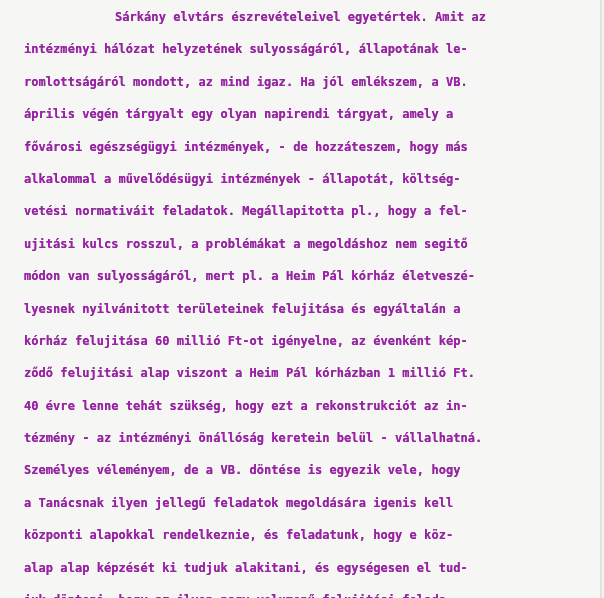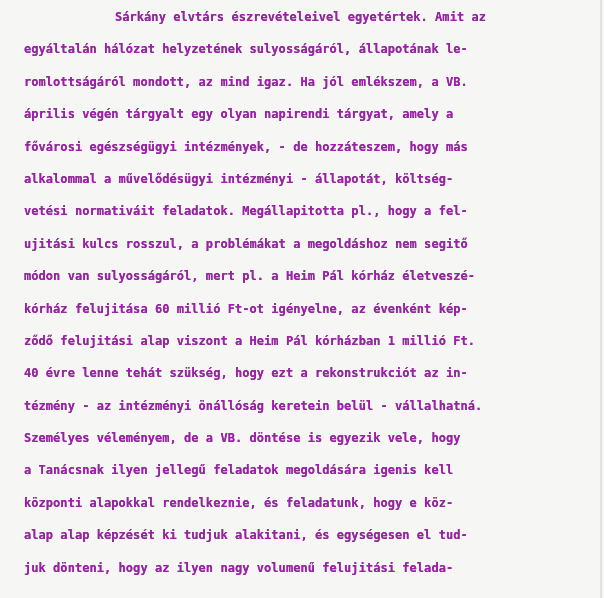--- a/index.html
+++ b/index.html
@@ -45,28 +45,29 @@
     .line.indent {
       padding-left: 91px;
     }
   </style>
 </head>
 <body>
 
 <div class="page">
   <div class="lines">
     <div class="line indent">Sárkány elvtárs észrevételeivel egyetértek. Amit az</div>
-    <div class="line">egyáltalán hálózat helyzetének sulyosságáról, állapotának le-</div>
+    <div class="line">intézményi hálózat helyzetének sulyosságáról, állapotának le-</div>
     <div class="line">romlottságáról mondott, az mind igaz. Ha jól emlékszem, a VB.</div>
     <div class="line">április végén tárgyalt egy olyan napirendi tárgyat, amely a</div>
     <div class="line">fővárosi egészségügyi intézmények, - de hozzáteszem, hogy más</div>
-    <div class="line">alkalommal a művelődésügyi intézményi - állapotát, költség-</div>
+    <div class="line">alkalommal a művelődésügyi intézmények - állapotát, költség-</div>
     <div class="line">vetési normativáit feladatok. Megállapitotta pl., hogy a fel-</div>
     <div class="line">ujitási kulcs rosszul, a problémákat a megoldáshoz nem segitő</div>
     <div class="line">módon van sulyosságáról, mert pl. a Heim Pál kórház életveszé-</div>
+    <div class="line">lyesnek nyilvánitott területeinek felujitása és egyáltalán a</div>
     <div class="line">kórház felujitása 60 millió Ft-ot igényelne, az évenként kép-</div>
     <div class="line">ződő felujitási alap viszont a Heim Pál kórházban 1 millió Ft.</div>
     <div class="line">40 évre lenne tehát szükség, hogy ezt a rekonstrukciót az in-</div>
     <div class="line">tézmény - az intézményi önállóság keretein belül - vállalhatná.</div>
     <div class="line">Személyes véleményem, de a VB. döntése is egyezik vele, hogy</div>
     <div class="line">a Tanácsnak ilyen jellegű feladatok megoldására igenis kell</div>
     <div class="line">központi alapokkal rendelkeznie, és feladatunk, hogy e köz-</div>
     <div class="line">alap alap képzését ki tudjuk alakitani, és egységesen el tud-</div>
     <div class="line">juk dönteni, hogy az ilyen nagy volumenű felujitási felada-</div>
 

